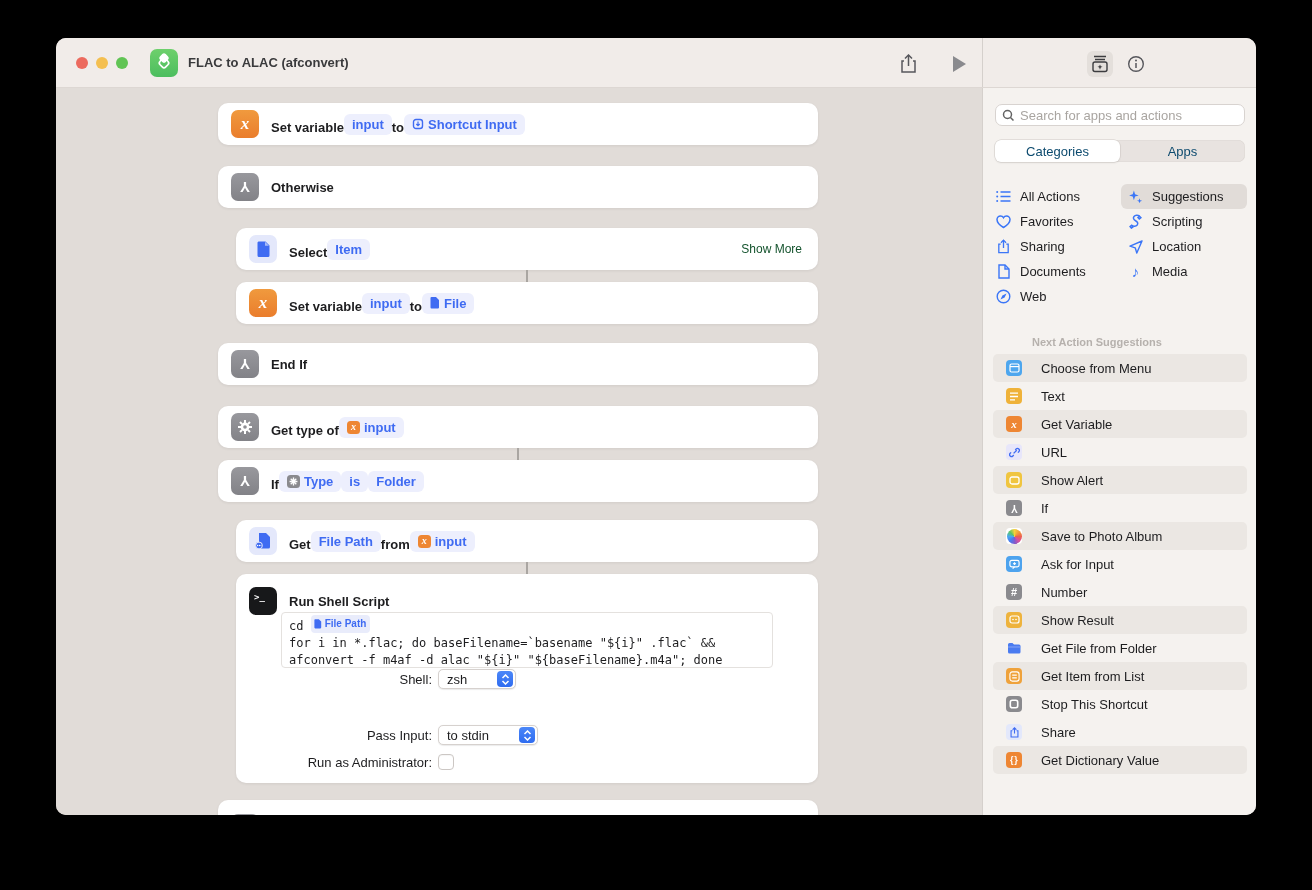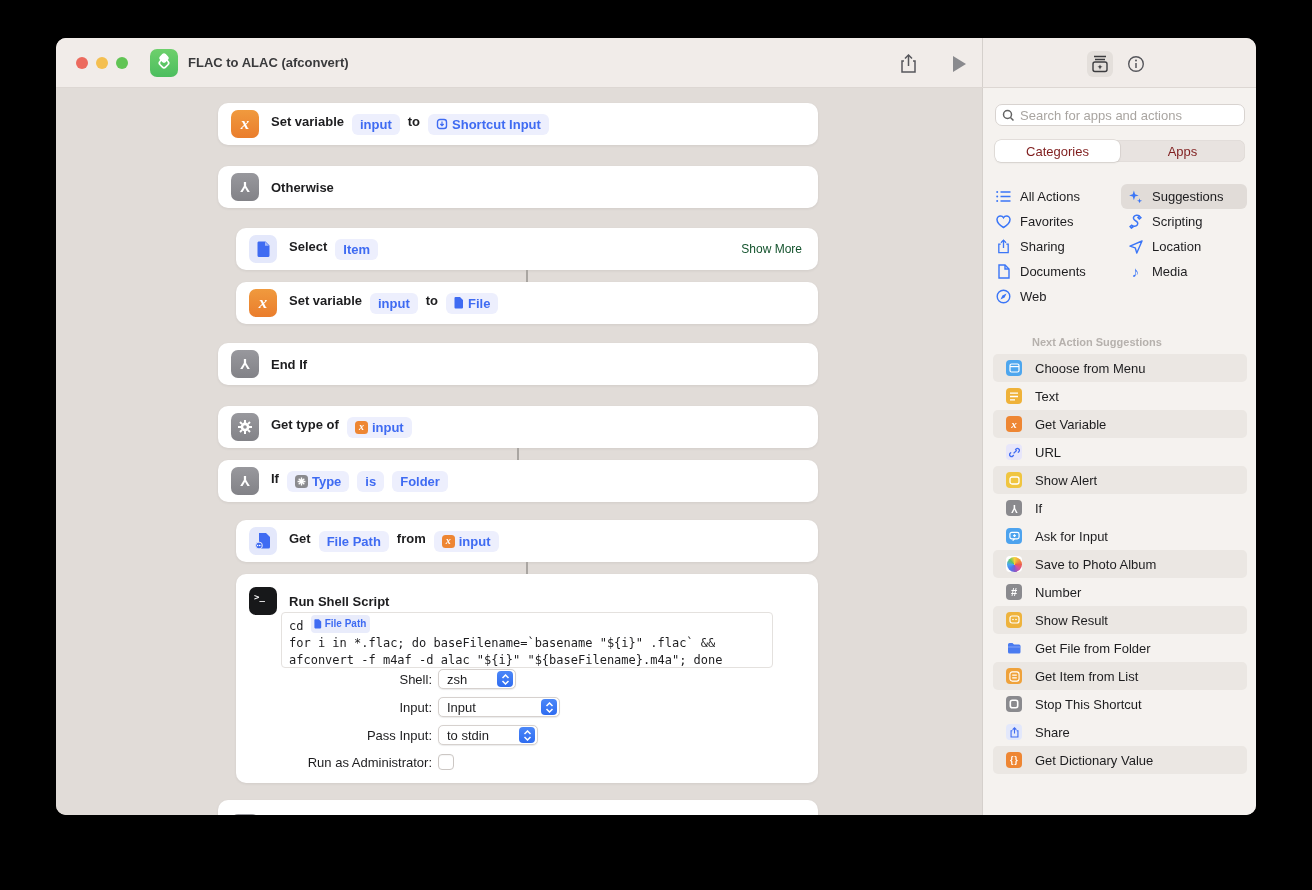--- a/index.html
+++ b/index.html
@@ -28,21 +28,21 @@
   .block { position:absolute; background:#fff; border-radius:10px; box-shadow:0 1px 3px rgba(0,0,0,.07); display:flex; align-items:center; padding-left:13px; gap:12px; }
   .block.outer { left:162px; width:600px; height:42px; }
   .block.indent { left:180px; width:582px; height:42px; }
   .bicon { width:28px; height:28px; border-radius:7px; flex:0 0 auto; display:flex; align-items:center; justify-content:center; color:#fff; }
   .bicon.orange { background:linear-gradient(180deg,#f09a3e,#ea7d2c); }
   .bicon.gray { background:linear-gradient(180deg,#98989d,#828287); }
   .bicon.lav { background:#e4e8fb; }
   .bicon.black { background:#17181a; align-items:flex-start; justify-content:flex-start; padding:5px 0 0 5px; }
   .varx { font-family:"Liberation Serif", serif; font-style:italic; font-weight:700; font-size:17px; line-height:1; padding-bottom:2px; }
   .branchY { display:inline-block; transform:rotate(180deg); font-weight:700; font-size:15px; }
-  .btxt { font-size:13px; font-weight:600; color:#1d1d1f; display:flex; align-items:flex-start; gap:8px; white-space:nowrap; }
+  .btxt { font-size:13px; font-weight:600; color:#1d1d1f; display:flex; align-items:flex-end; white-space:nowrap; }
   .pill { background:#edeffd; color:#3f6bf2; border-radius:6px; padding:3px 8px; font-size:13px; font-weight:600; display:inline-flex; align-items:center; gap:4px; }
   .minibadge { width:13px; height:13px; border-radius:3.5px; display:inline-flex; align-items:center; justify-content:center; color:#fff; flex:0 0 auto; }
   .minibadge.orange { background:#ee8633; }
   .minibadge.gray { background:#8a8a8e; }
   .minix { font-family:"Liberation Serif", serif; font-style:italic; font-weight:700; font-size:10px; line-height:1; }
   .show-more { position:absolute; right:16px; top:14px; font-size:12px; color:#14532d; font-weight:400; }
   .connector { position:absolute; width:2px; height:12px; background:#aaa6a2; }
 
   
   .shell-block { position:absolute; left:180px; top:486px; width:582px; height:209px; background:#fff; border-radius:10px; box-shadow:0 1px 3px rgba(0,0,0,.07); }
@@ -53,29 +53,29 @@
   .form-label { width:196px; text-align:right; font-size:13px; color:#1d1d1f; padding-right:0; }
   .dropdown { margin-left:6px; height:20px; border:1px solid #d6d1ce; background:#fff; border-radius:5px; display:flex; align-items:center; justify-content:space-between; padding:0 2px 0 8px; font-size:13px; color:#1d1d1f; box-shadow:0 .5px 1px rgba(0,0,0,.08); }
   .stepper { width:16px; height:16px; background:linear-gradient(180deg,#4b87f8,#2f6cf0); border-radius:4px; margin-left:8px; display:flex; align-items:center; justify-content:center; }
   .checkbox { margin-left:6px; width:16px; height:16px; border:1px solid #ccc7c4; border-radius:4px; background:#fff; box-shadow:inset 0 1px 1px rgba(0,0,0,.04); }
 
   
   .search { position:absolute; left:12px; top:16px; width:250px; height:22px; background:#fff; border:1px solid #d8d3d0; border-radius:7px; display:flex; align-items:center; padding:0 6px; gap:5px; }
   .search input { border:none; outline:none; flex:1; font-size:13px; color:#1d1d1f; background:transparent; font-family:"Liberation Sans", sans-serif; }
   .search input::placeholder { color:#a9a5a1; }
   .seg { position:absolute; left:12px; top:52px; width:250px; height:22px; background:#e8e3e0; border-radius:7px; display:flex; box-shadow:inset 0 0 0 .5px #dcd7d3; }
-  .seg-item { flex:1; display:flex; align-items:center; justify-content:center; font-size:13px; color:#7f1d1d; border-radius:6px; }
+  .seg-item { flex:1; display:flex; align-items:center; justify-content:center; font-size:13px; color:#0c4a6e; border-radius:6px; }
   .seg-item.sel { background:#fff; box-shadow:0 0 0 .5px #cfcac6, 0 1px 2px rgba(0,0,0,.1); font-weight:400; }
   .catgrid { position:absolute; left:6px; top:96px; width:262px; display:grid; grid-template-columns:132px 126px; grid-auto-rows:25px; }
   .cat { display:flex; align-items:center; gap:8px; padding-left:6px; font-size:13px; color:#1d1d1f; border-radius:6px; }
   .cat.sel { background:#e1dcd8; }
   .cat .cicon { width:17px; display:flex; justify-content:center; flex:0 0 auto; }
   .sugg-header { position:absolute; left:49px; top:248px; font-size:11px; font-weight:700; color:#b6b1ad; }
   .sugg-list { position:absolute; left:10px; top:266px; width:254px; }
-  .srow { height:28px; display:flex; align-items:center; gap:13px; padding-left:13px; border-radius:5px; font-size:13px; color:#1d1d1f; }
+  .srow { height:28px; display:flex; align-items:center; gap:19px; padding-left:13px; border-radius:5px; font-size:13px; color:#1d1d1f; }
   .srow.stripe { background:#ebe7e3; }
   .sicon { width:16px; height:16px; border-radius:4px; display:flex; align-items:center; justify-content:center; color:#fff; flex:0 0 auto; font-weight:700; }
   .flower { width:15px; height:15px; border-radius:50%; background:conic-gradient(#f6d13b,#f09c3a,#ec5f4f,#d74fa0,#7e5ccc,#4a7bf0,#49a8ee,#5fc462,#f6d13b); }
 </style>
 </head>
 <body>
 
 <div class="window">
 
   <div class="toolbar">
@@ -288,31 +288,20 @@
           <div class="form-label">Shell:</div>
           <div class="dropdown" style="width:78px;">
             <span>zsh</span>
             <span class="stepper">
                 <svg width="9" height="11" viewBox="0 0 9 11" fill="none" stroke="#fff" stroke-width="1.5">
                   <path d="M1.5 4L4.5 1l3 3M1.5 7l3 3 3-3"></path>
                 </svg>
               </span>
           </div>
         </div>
-        <div class="form-row" style="top:123px;">
-          <div class="form-label">Input:</div>
-          <div class="dropdown" style="width:122px;">
-            <span>Input</span>
-            <span class="stepper">
-                <svg width="9" height="11" viewBox="0 0 9 11" fill="none" stroke="#fff" stroke-width="1.5">
-                  <path d="M1.5 4L4.5 1l3 3M1.5 7l3 3 3-3"></path>
-                </svg>
-              </span>
-          </div>
-        </div>
         <div class="form-row" style="top:151px;">
           <div class="form-label">Pass Input:</div>
           <div class="dropdown" style="width:100px;">
             <span>to stdin</span>
             <span class="stepper">
                 <svg width="9" height="11" viewBox="0 0 9 11" fill="none" stroke="#fff" stroke-width="1.5">
                   <path d="M1.5 4L4.5 1l3 3M1.5 7l3 3 3-3"></path>
                 </svg>
               </span>
           </div>
@@ -465,36 +454,36 @@
               </svg>
             </span>
           <span>Show Alert</span>
         </div>
         <div class="srow">
           <span class="sicon" style="background-color: rgb(138, 138, 142);">
               <span class="branchY" style="font-size:10px;">Y</span>
             </span>
           <span>If</span>
         </div>
+        <div class="srow stripe">
+          <span class="sicon" style="background:#fff;">
+              <span class="flower"></span>
+            </span>
+          <span>Save to Photo Album</span>
+        </div>
         <div class="srow">
           <span class="sicon" style="background-color: rgb(77, 163, 238);">
               <svg width="11" height="11" viewBox="0 0 12 12" fill="none" stroke="#fff" stroke-width="1.3">
                 <rect x="1" y="1.5" width="10" height="7" rx="2"></rect>
                 <path d="M4 10.5l2-2"></path>
                 <path d="M6 3.5v3M4.5 5h3"></path>
               </svg>
             </span>
           <span>Ask for Input</span>
         </div>
-        <div class="srow stripe">
-          <span class="sicon" style="background:#fff;">
-              <span class="flower"></span>
-            </span>
-          <span>Save to Photo Album</span>
-        </div>
         <div class="srow">
           <span class="sicon" style="background-color: rgb(138, 138, 142);">
               <span style="font-size:11px;font-weight:700;">#</span>
             </span>
           <span>Number</span>
         </div>
         <div class="srow stripe">
           <span class="sicon" style="background-color: rgb(238, 179, 61);">
               <svg width="11" height="10" viewBox="0 0 11 10" fill="none" stroke="#fff" stroke-width="1.2">
                 <rect x="1" y="1" width="9" height="7" rx="2"></rect>

